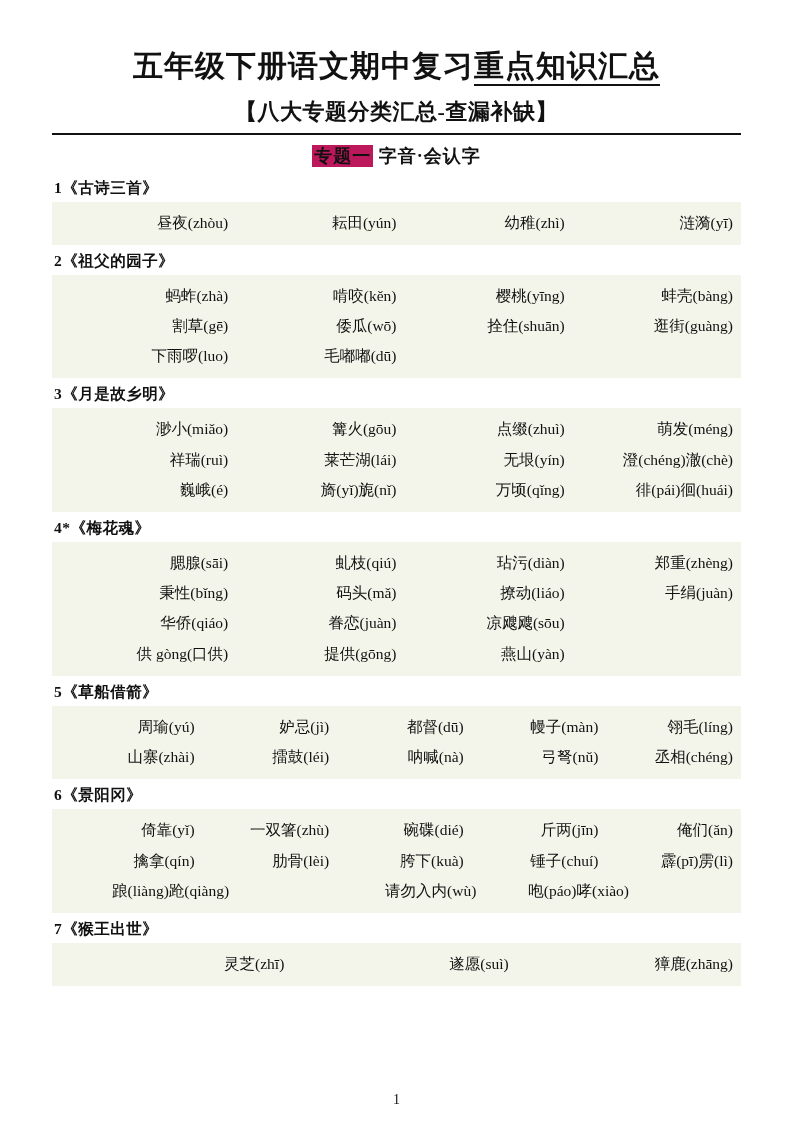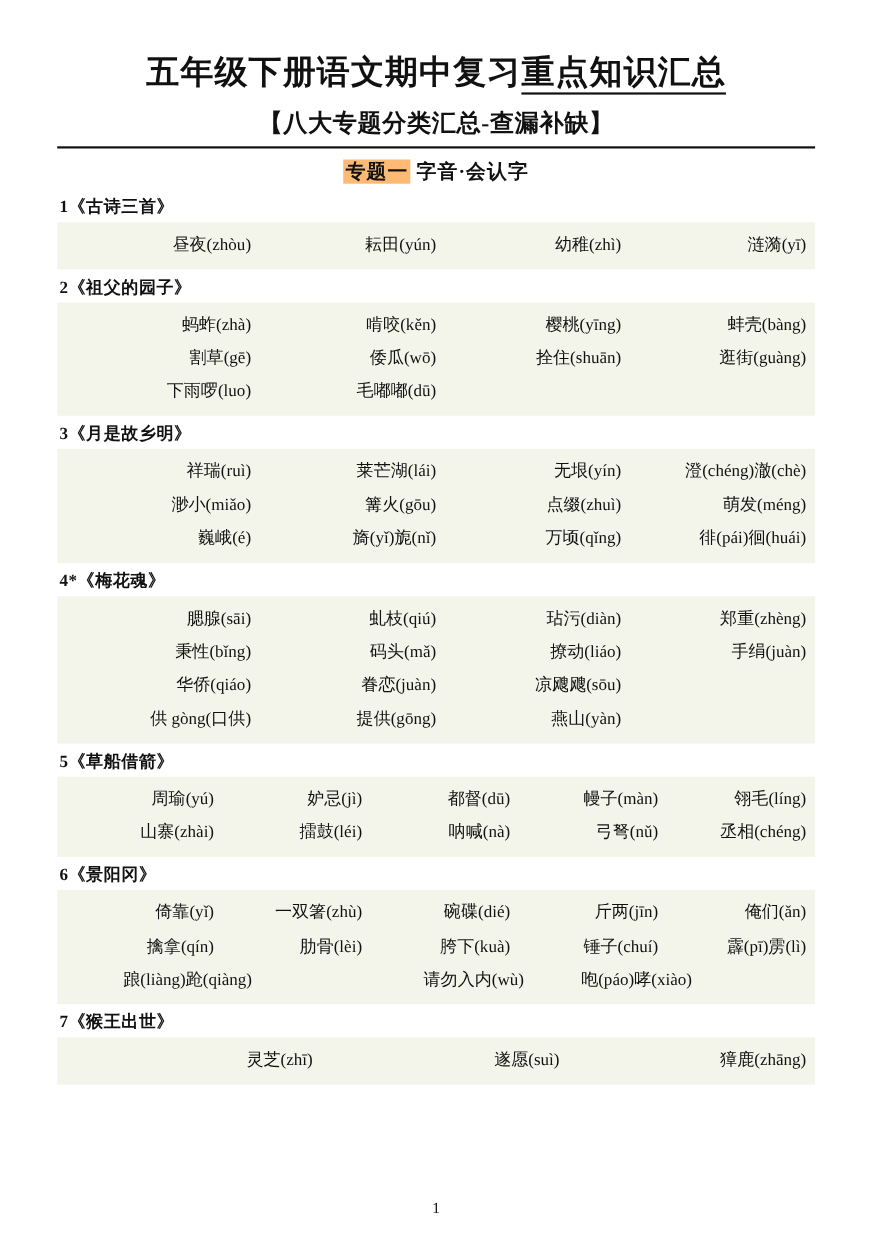--- a/index.html
+++ b/index.html
@@ -48,21 +48,21 @@
     margin: 6px 0 0 0;
   }
   .section-head {
     text-align: center;
     font-size: 18px;
     font-weight: bold;
     margin: 9px 0 10px 0;
     letter-spacing: 1px;
   }
   .section-head .hl {
-    background: #fdba74;
+    background: #be185d;
     padding: 1px 2px;
   }
   .lesson {
     margin-bottom: 6px;
   }
   .lesson-title {
     font-size: 15.5px;
     font-weight: bold;
     margin: 0 0 3px 2px;
     letter-spacing: 0.5px;
@@ -145,30 +145,30 @@
             <span class="word">毛嘟嘟(dū)</span>
             <span class="word"></span>
             <span class="word"></span>
           </div>
         </div>
       </div>
       <div class="lesson">
         <div class="lesson-title">3《月是故乡明》</div>
         <div class="word-block">
           <div class="word-row cols-4">
+            <span class="word">渺小(miǎo)</span>
+            <span class="word">篝火(gōu)</span>
+            <span class="word">点缀(zhuì)</span>
+            <span class="word">萌发(méng)</span>
+          </div>
+          <div class="word-row cols-4">
             <span class="word">祥瑞(ruì)</span>
             <span class="word">莱芒湖(lái)</span>
             <span class="word">无垠(yín)</span>
             <span class="word">澄(chéng)澈(chè)</span>
-          </div>
-          <div class="word-row cols-4">
-            <span class="word">渺小(miǎo)</span>
-            <span class="word">篝火(gōu)</span>
-            <span class="word">点缀(zhuì)</span>
-            <span class="word">萌发(méng)</span>
           </div>
           <div class="word-row cols-4">
             <span class="word">巍峨(é)</span>
             <span class="word">旖(yǐ)旎(nǐ)</span>
             <span class="word">万顷(qǐng)</span>
             <span class="word">徘(pái)徊(huái)</span>
           </div>
         </div>
       </div>
       <div class="lesson">

